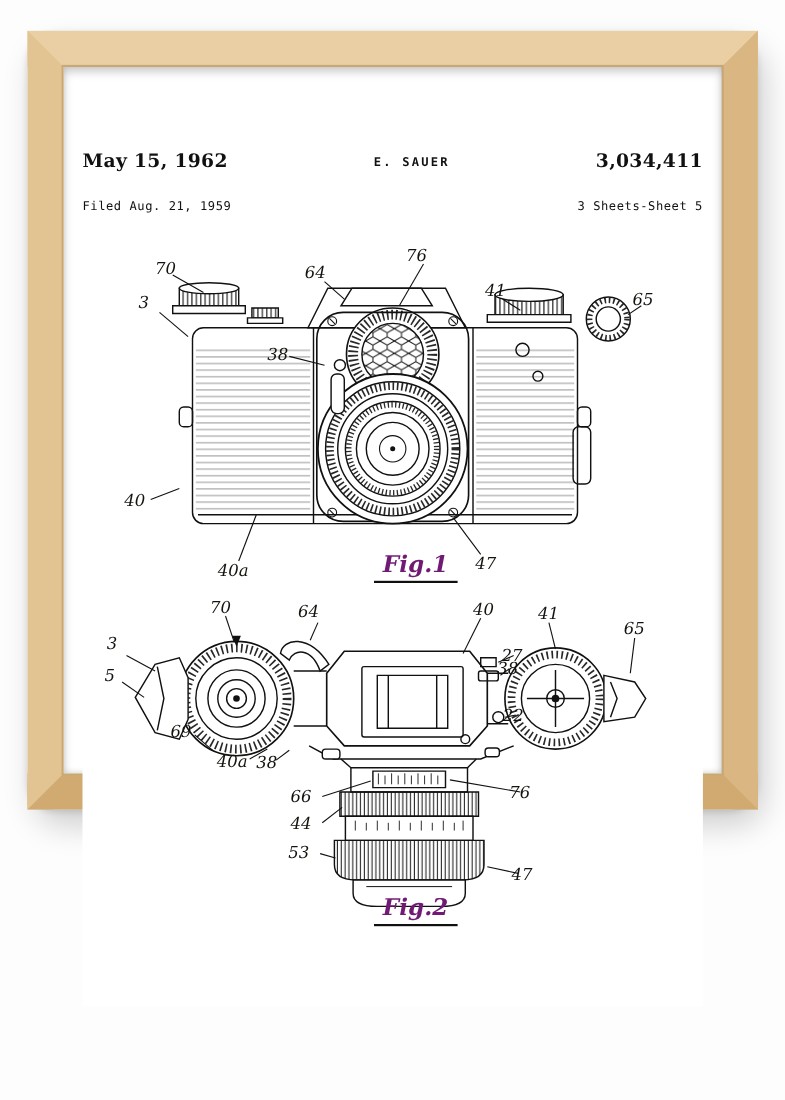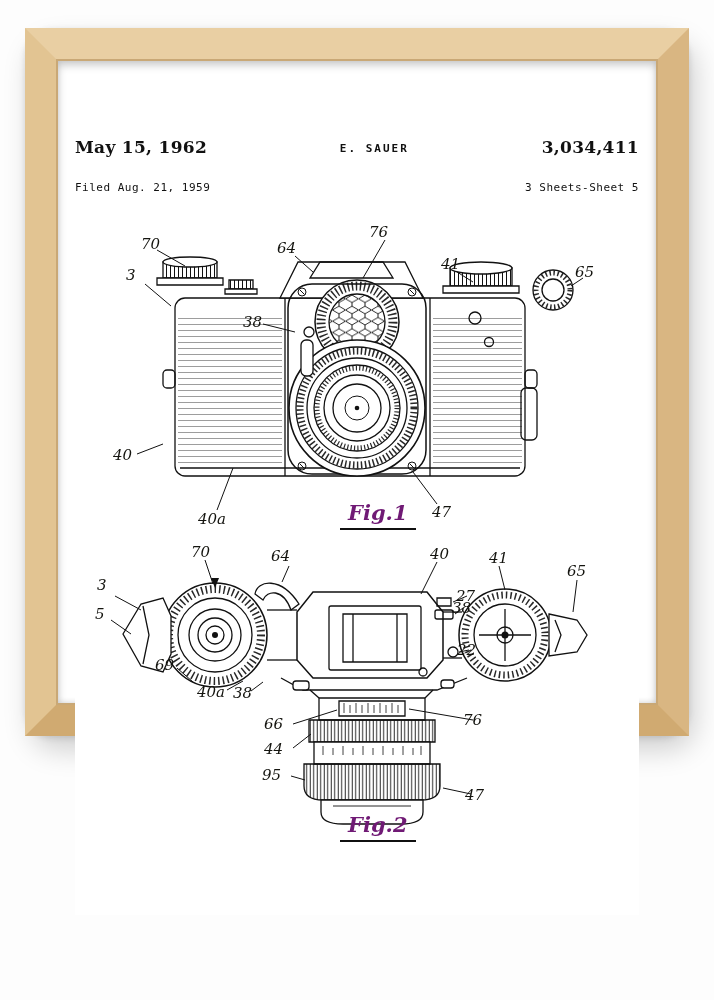--- a/index.html
+++ b/index.html
@@ -283,20 +283,20 @@
         <span class="ref" style="left:10px;top:67px">5</span>
         <span class="ref" style="left:371px;top:49px">27</span>
         <span class="ref" style="left:367px;top:61px">38</span>
         <span class="ref" style="left:372px;top:103px">22</span>
         <span class="ref" style="left:70px;top:118px">69</span>
         <span class="ref" style="left:112px;top:145px">40a</span>
         <span class="ref" style="left:148px;top:146px">38</span>
         <span class="ref" style="left:179px;top:177px">66</span>
         <span class="ref" style="left:378px;top:173px">76</span>
         <span class="ref" style="left:179px;top:202px">44</span>
-        <span class="ref" style="left:177px;top:228px">95</span>
+        <span class="ref" style="left:177px;top:228px">53</span>
         <span class="ref" style="left:380px;top:248px">47</span>
         <span class="fig-caption" style="left:255px;top:272px">Fig.2</span>
       </div>
 
     </div>
   </div>
 </div>
 
 </body></html>

